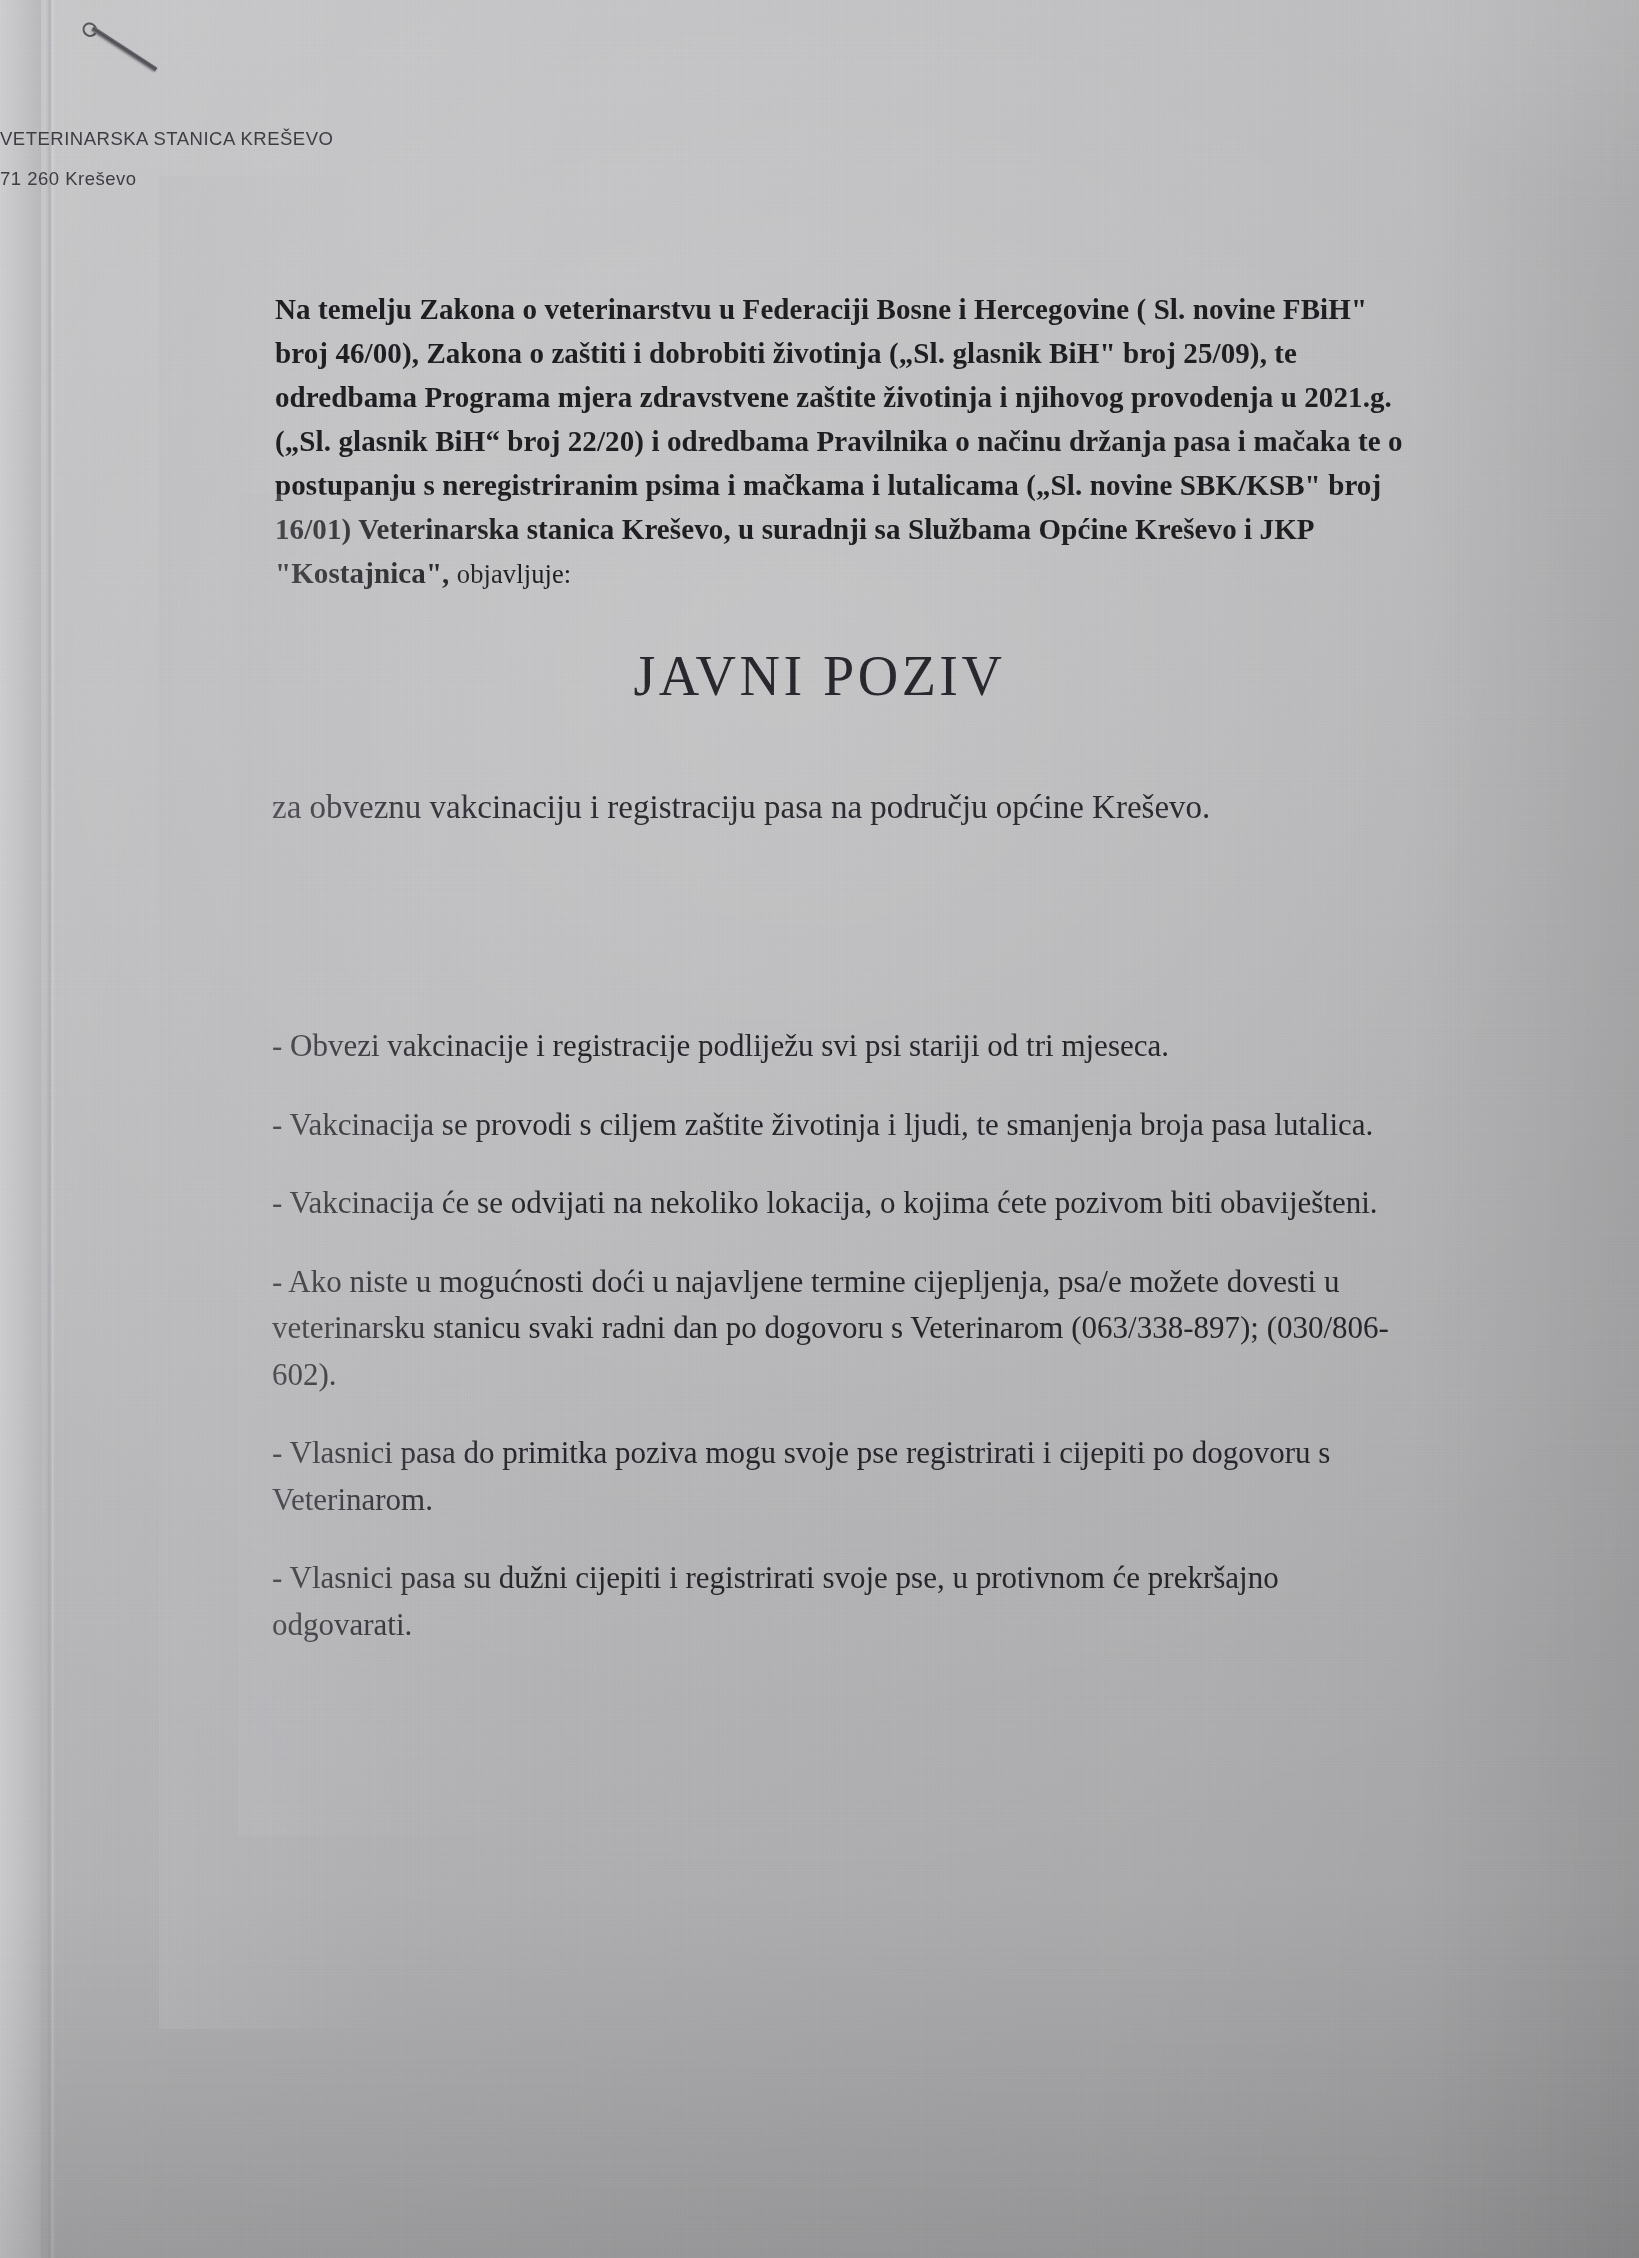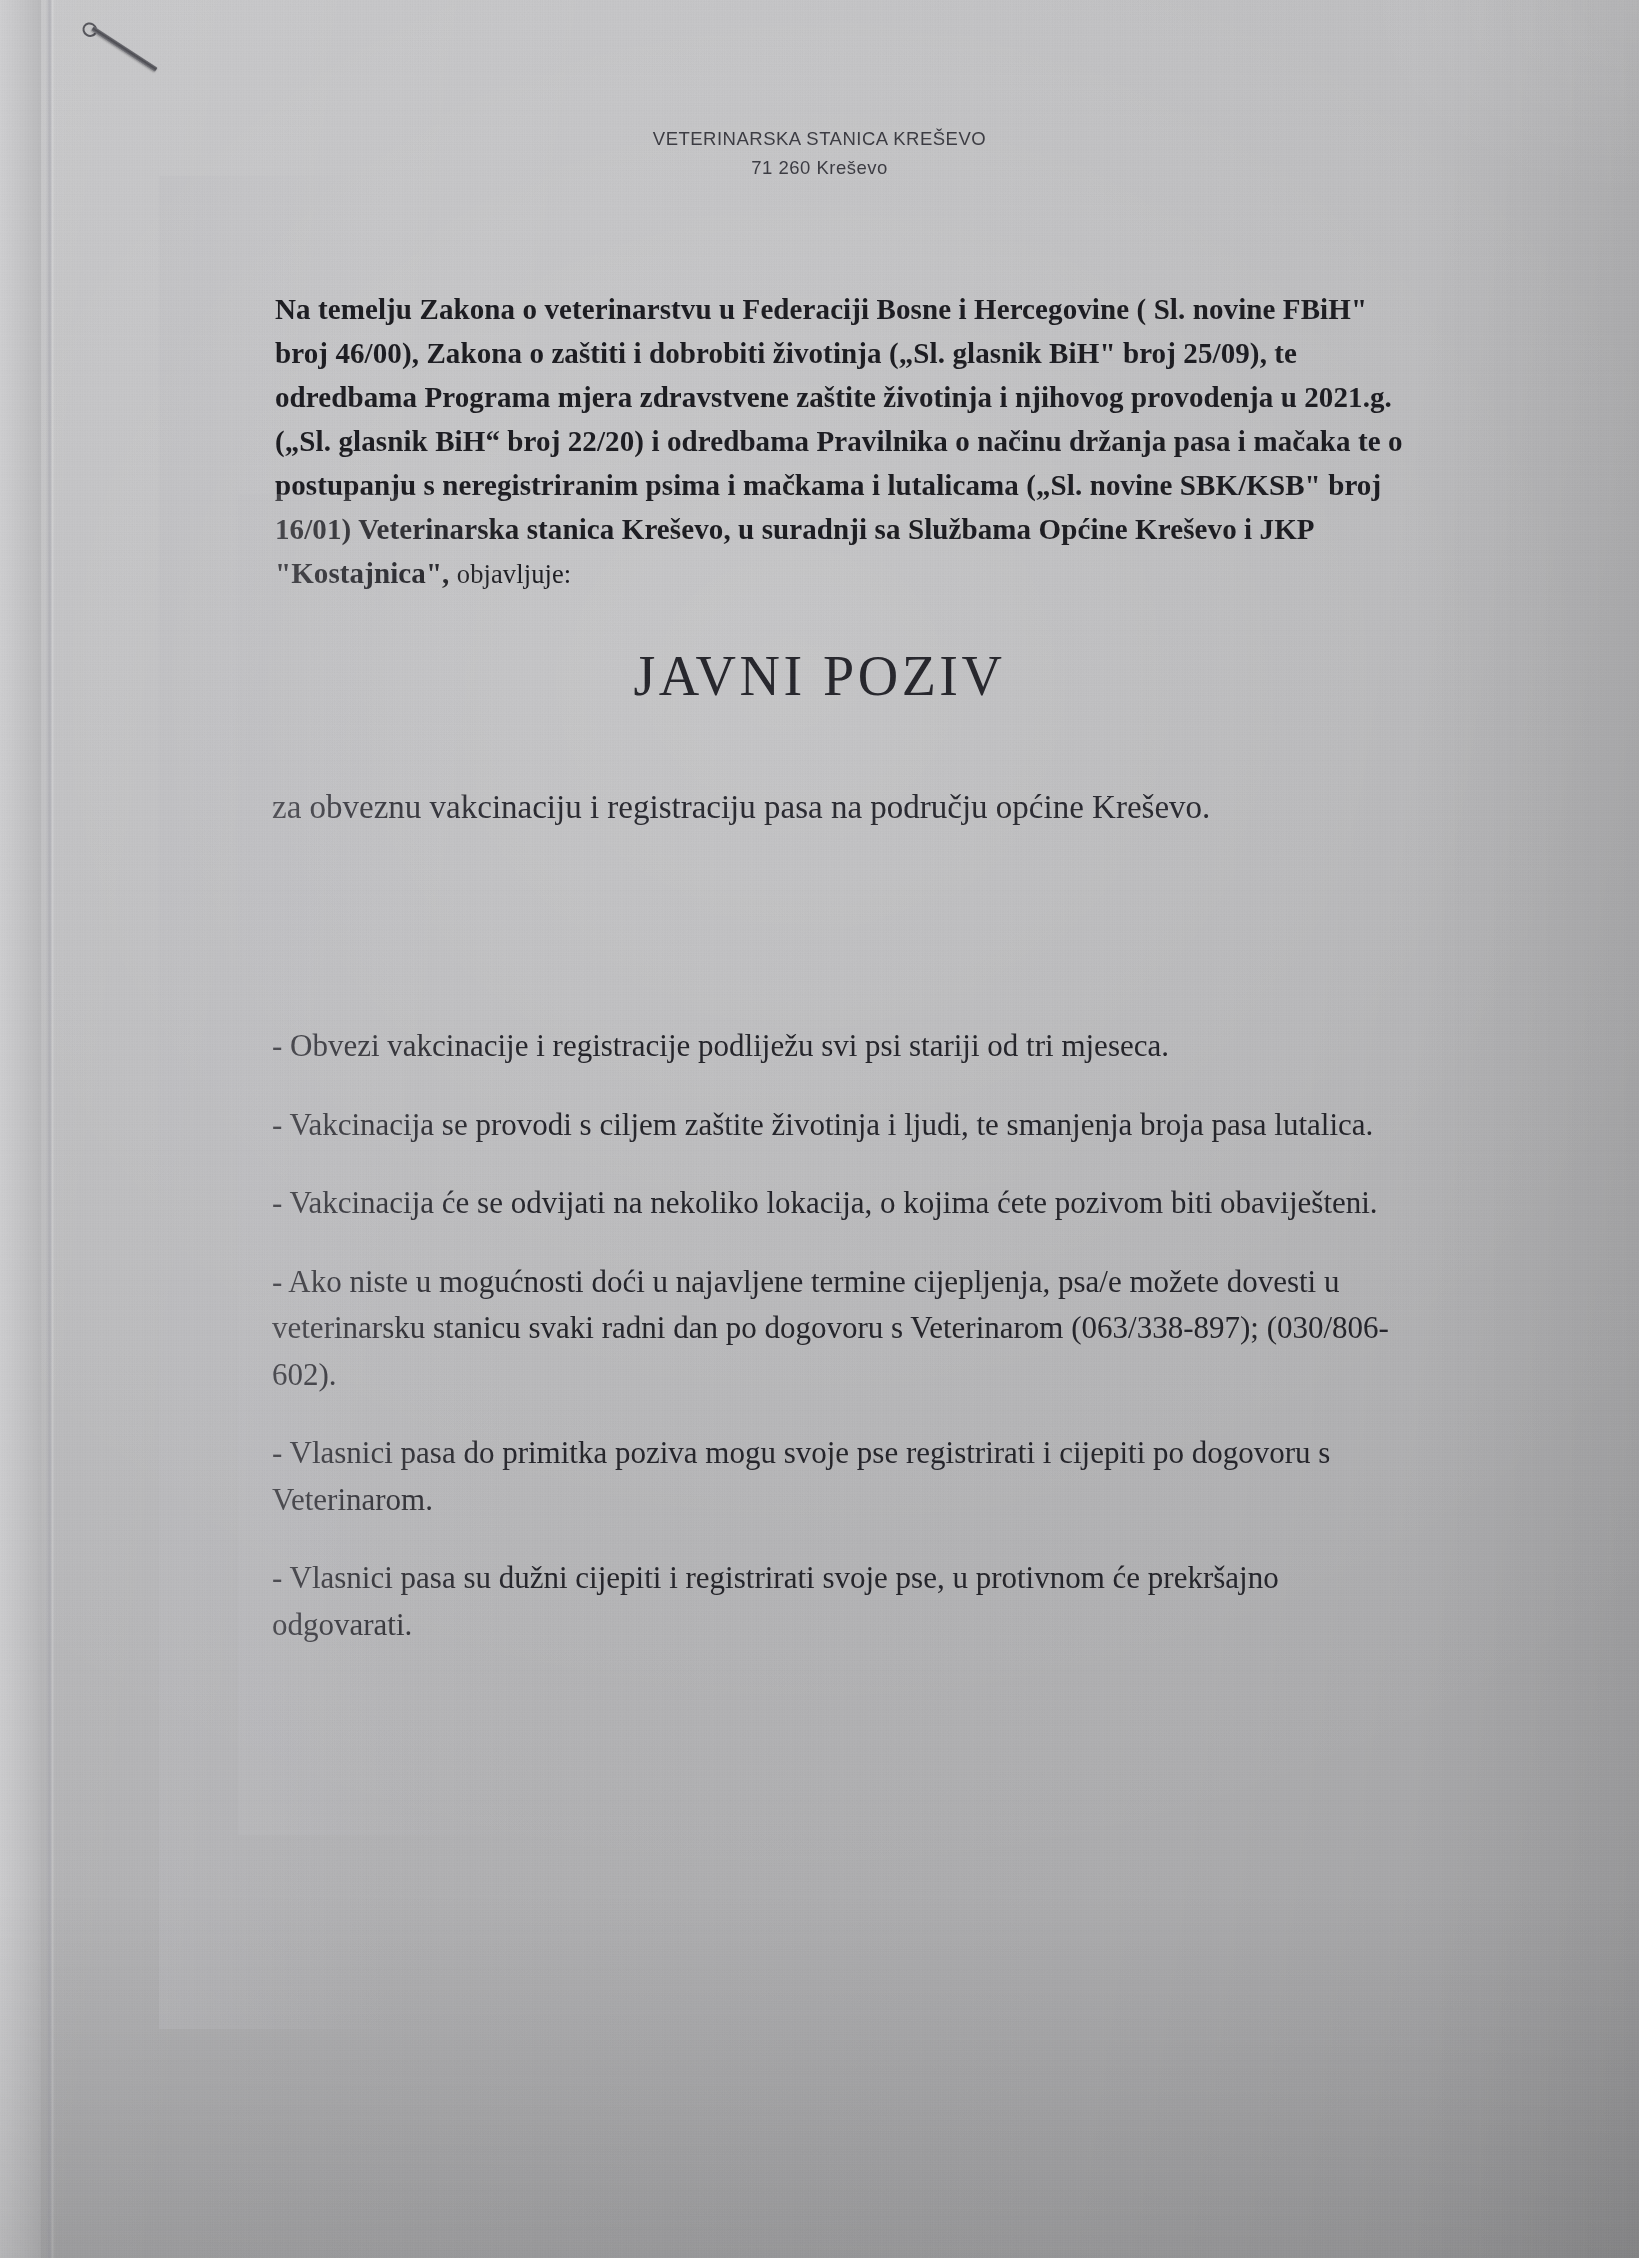--- a/index.html
+++ b/index.html
@@ -92,31 +92,31 @@
     position: absolute;
     inset: 0;
     color: #1f1f24;
   }
 
   .letterhead {
     position: absolute;
     left: 0;
     top: 125px;
     width: 1639px;
-    text-align: center;
+    text-align: left;
     font-family: "Liberation Sans", "DejaVu Sans", sans-serif;
   }
   .letterhead .lh-line {
     color: #3b3b42;
     letter-spacing: 0.5px;
     line-height: 1.55;
   }
   .lh-1 { font-size: 18.5px; letter-spacing: 1px; }
   .lh-2 { font-size: 18.5px; }
-  .lh-3 { font-size: 18.5px; }
+  .lh-3 { font-size: 18.5px; margin-top: 11px; }
 
   .preamble {
     position: absolute;
     left: 275px;
     top: 287px;
     width: 1138px;
     font-weight: bold;
     font-size: 29px;
     line-height: 1.52;
     color: #1c1c21;

